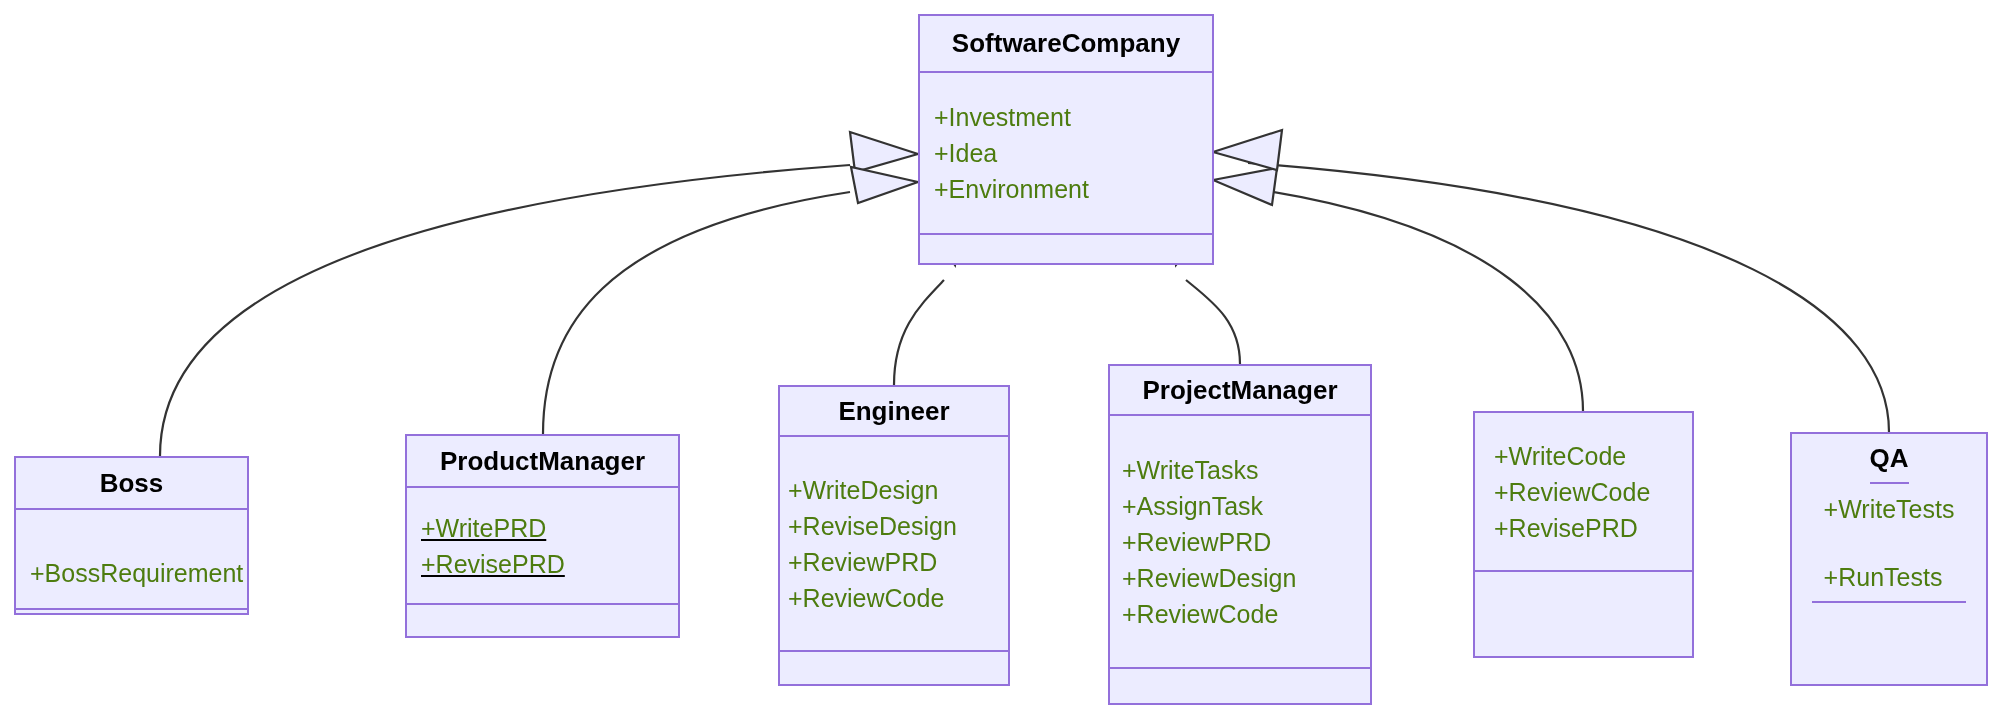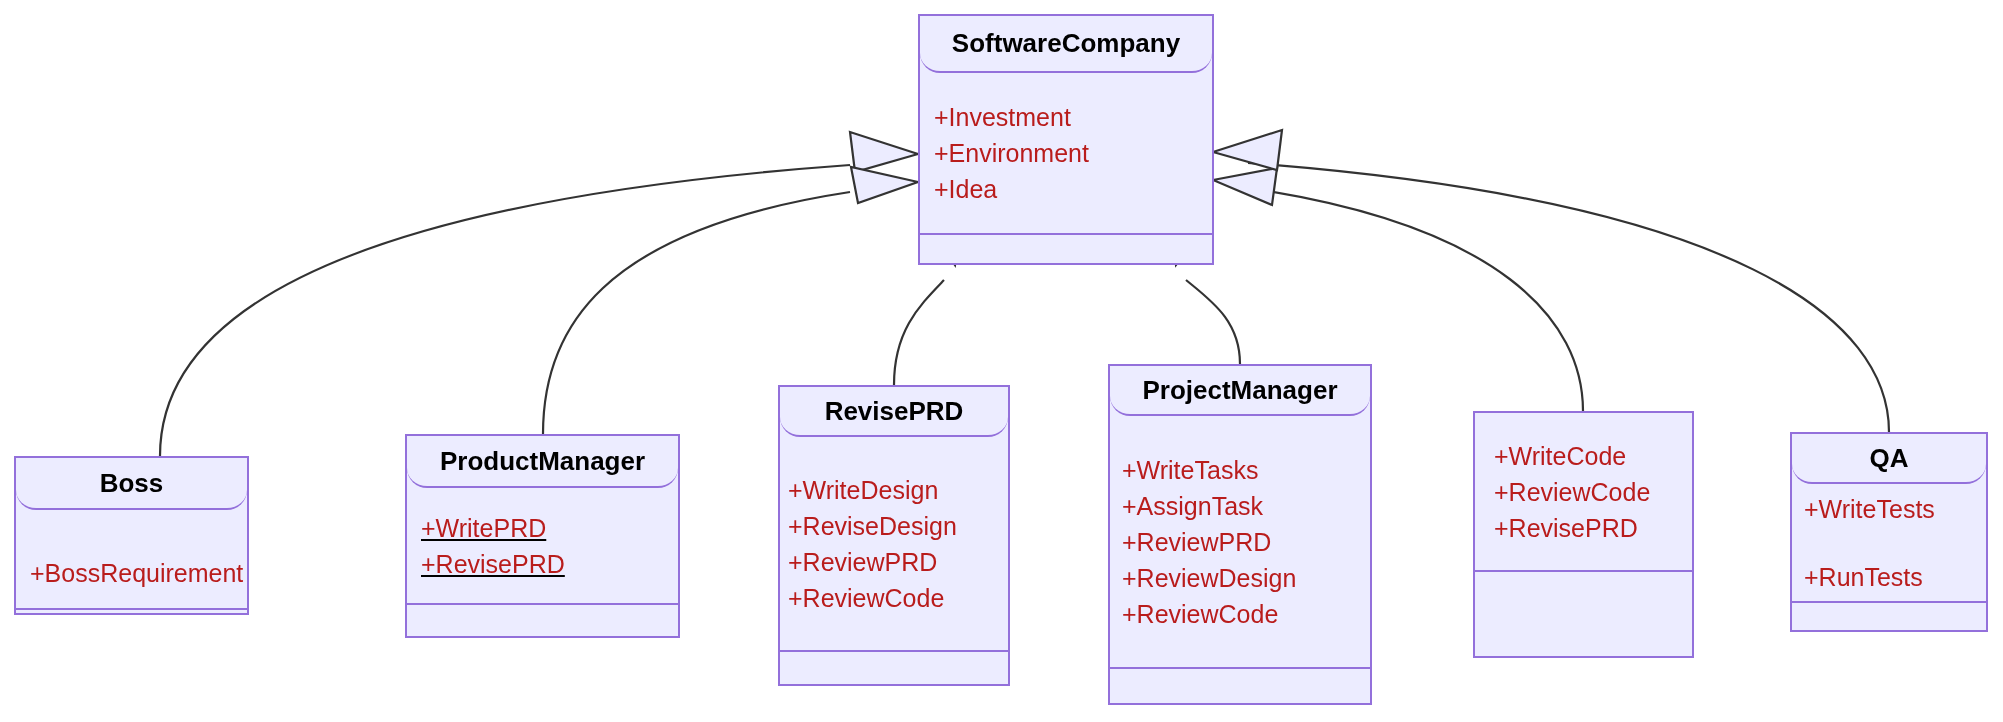--- a/index.html
+++ b/index.html
@@ -37,33 +37,32 @@
   .class-title {
     box-sizing: border-box;
     text-align: center;
     font-weight: bold;
     color: #000000;
     border-bottom: 2px solid #9370db;
     display: flex;
     align-items: center;
     justify-content: center;
     white-space: nowrap;
-    border-radius: 20px;
   }
   .class-attrs {
     box-sizing: border-box;
     border-bottom: 2px solid #9370db;
     display: flex;
     flex-direction: column;
     justify-content: center;
     color: #000000;
   }
   .attr-row {
     white-space: nowrap;
-    color: #b91c1c;
+    color: #4d7c0f;
   }
   .class-methods {
     box-sizing: border-box;
     flex: 1 1 auto;
   }
 </style>
 </head>
 <body>
 
 <div id="diagram-canvas">
@@ -85,22 +84,22 @@
       <polygon points="1176,265 1170,218 1206,226"></polygon>
       <polygon points="1213,180 1277,168 1272,205"></polygon>
       <polygon points="1213,152 1282,130 1277,170"></polygon>
     </g>
   </svg>
 
   <div class="uml-class" style="left:918px; top:14px; width:296px; height:251px;">
     <div class="class-title" style="height:57px; font-size:26px;">SoftwareCompany</div>
     <div class="class-attrs" style="height:162px; padding:8px 14px; font-size:25px; line-height:36px;">
       <div class="attr-row">+Investment</div>
+      <div class="attr-row">+Idea</div>
       <div class="attr-row">+Environment</div>
-      <div class="attr-row">+Idea</div>
     </div>
     <div class="class-methods"></div>
   </div>
 
   <div class="uml-class" style="left:14px; top:456px; width:235px; height:159px;">
     <div class="class-title" style="height:52px; font-size:26px;">Boss</div>
     <div class="class-attrs" style="height:72px; padding:6px 14px; font-size:25px; line-height:36px;margin-top:28px;">
       <div class="attr-row">+BossRequirement</div>
     </div>
     <div class="class-methods"></div>
@@ -109,21 +108,21 @@
   <div class="uml-class" style="left:405px; top:434px; width:275px; height:204px;">
     <div class="class-title" style="height:52px; font-size:26px;">ProductManager</div>
     <div class="class-attrs" style="height:117px; padding:6px 14px; font-size:25px; line-height:36px;text-decoration:underline;">
       <div class="attr-row">+WritePRD</div>
       <div class="attr-row">+RevisePRD</div>
     </div>
     <div class="class-methods"></div>
   </div>
 
   <div class="uml-class" style="left:778px; top:385px; width:232px; height:301px;">
-    <div class="class-title" style="height:50px; font-size:26px;">RevisePRD</div>
+    <div class="class-title" style="height:50px; font-size:26px;">Engineer</div>
     <div class="class-attrs" style="height:215px; padding:6px 8px; font-size:25px; line-height:36px;">
       <div class="attr-row">+WriteDesign</div>
       <div class="attr-row">+ReviseDesign</div>
       <div class="attr-row">+ReviewPRD</div>
       <div class="attr-row">+ReviewCode</div>
     </div>
     <div class="class-methods"></div>
   </div>
 
   <div class="uml-class" style="left:1108px; top:364px; width:264px; height:341px;">
@@ -140,21 +139,21 @@
 
   <div class="uml-class" style="left:1473px; top:411px; width:221px; height:247px;">
     <div class="class-attrs" style="height:159px; padding:6px 19px; font-size:25px; line-height:36px;">
       <div class="attr-row">+WriteCode</div>
       <div class="attr-row">+ReviewCode</div>
       <div class="attr-row">+RevisePRD</div>
     </div>
     <div class="class-methods"></div>
   </div>
 
-  <div class="uml-class" style="left:1790px; top:432px; width:198px; height:200px;">
+  <div class="uml-class" style="left:1790px; top:432px; width:198px; height:254px;align-items:center;">
     <div class="class-title" style="height:50px; font-size:26px;">QA</div>
     <div class="class-attrs" style="height:119px; padding:6px 12px; font-size:25px; line-height:36px;gap:32px;">
       <div class="attr-row">+WriteTests</div>
       <div class="attr-row">+RunTests</div>
     </div>
     <div class="class-methods"></div>
   </div>
 
 </div>
 

